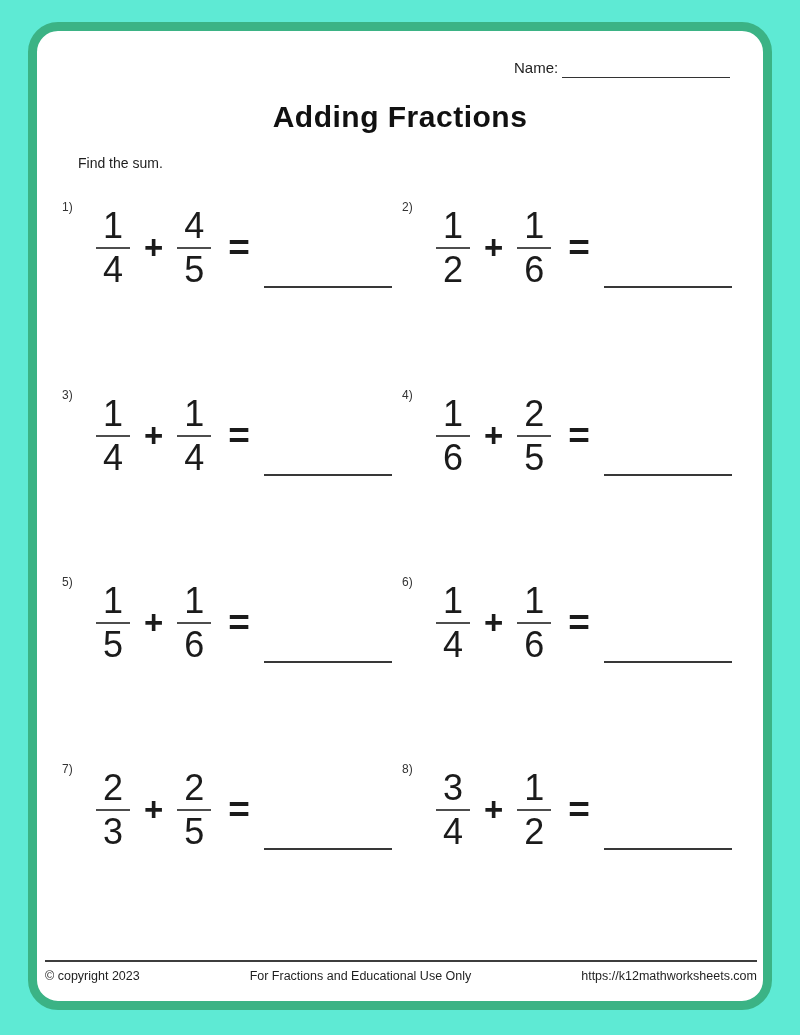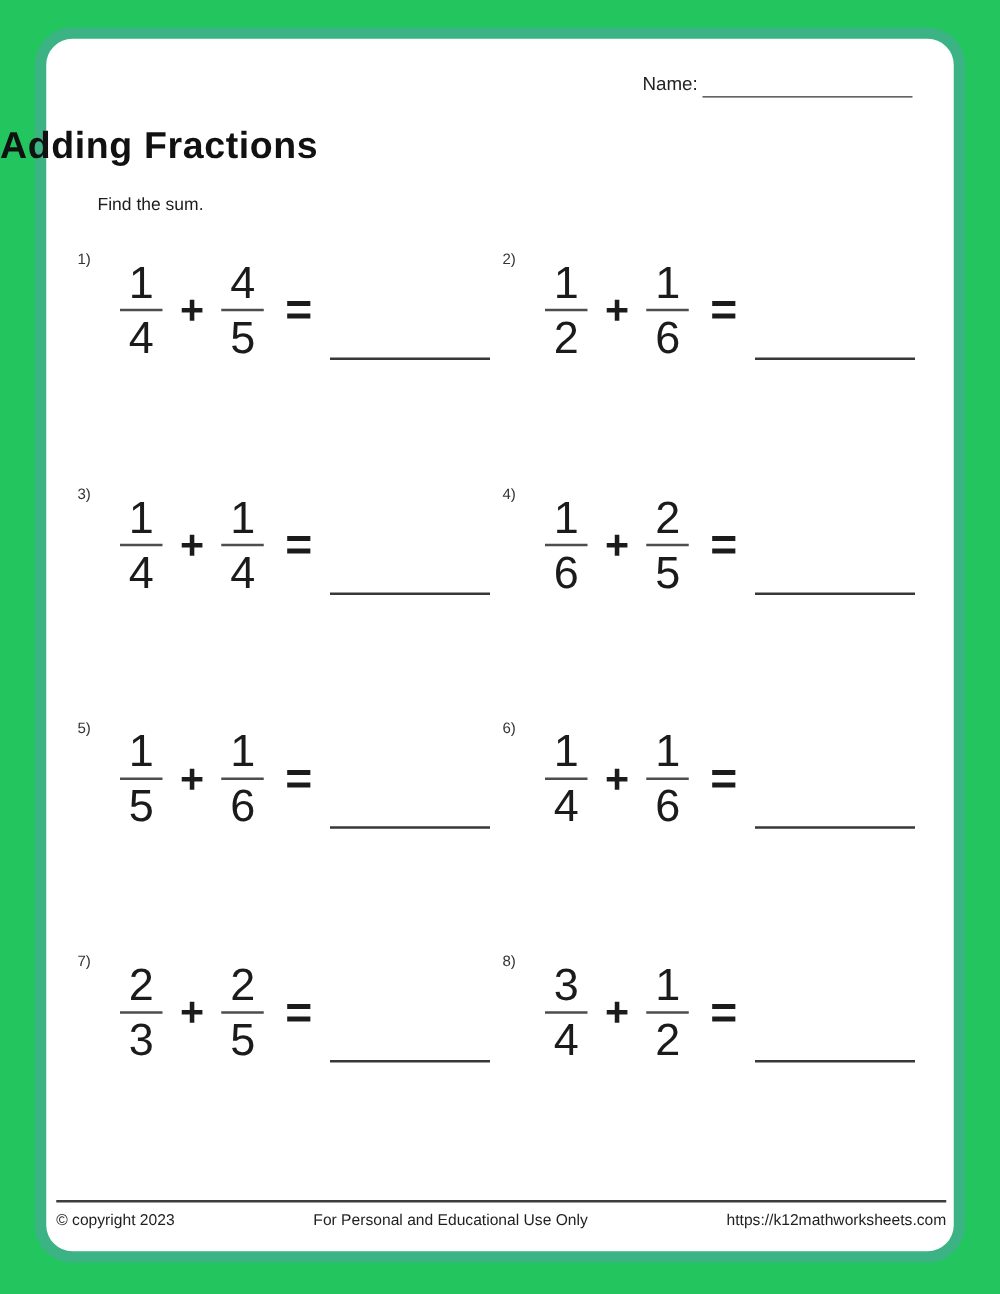--- a/index.html
+++ b/index.html
@@ -6,21 +6,21 @@
     margin: 0;
     padding: 0;
     background: #ffffff;
     font-family: "Liberation Sans", "DejaVu Sans", sans-serif;
     color: #1c1c1c;
   }
   .canvas {
     position: relative;
     width: 800px;
     height: 1035px;
-    background: #22c55e;
+    background: #5eead4;
     overflow: hidden;
   }
   .border-frame {
     position: absolute;
     left: 28px;
     top: 22px;
     width: 744px;
     height: 988px;
     box-sizing: border-box;
     border: 9px solid #3bb385;
@@ -44,21 +44,21 @@
     width: 168px;
     height: 18px;
     border-bottom: 1.5px solid #333333;
     margin-left: 4px;
   }
   .page-title {
     position: absolute;
     left: 0;
     top: 100px;
     width: 800px;
-    text-align: left;
+    text-align: center;
     font-size: 30px;
     font-weight: 800;
     letter-spacing: 0.5px;
     color: #111111;
   }
   .instruction {
     position: absolute;
     left: 78px;
     top: 155px;
     font-size: 14px;
@@ -302,16 +302,16 @@
         <span class="fd">2</span>
       </div>
       <span class="eq">=</span>
       <span class="ansline"></span>
     </div>
   </div>
 
   <div class="footer-line"></div>
   <div class="footer-row">
     <span>© copyright 2023</span>
-    <span>For Personal and Educational Use Only</span>
+    <span>For Fractions and Educational Use Only</span>
     <span>https://k12mathworksheets.com</span>
   </div>
 </div>
 
 </body></html>

